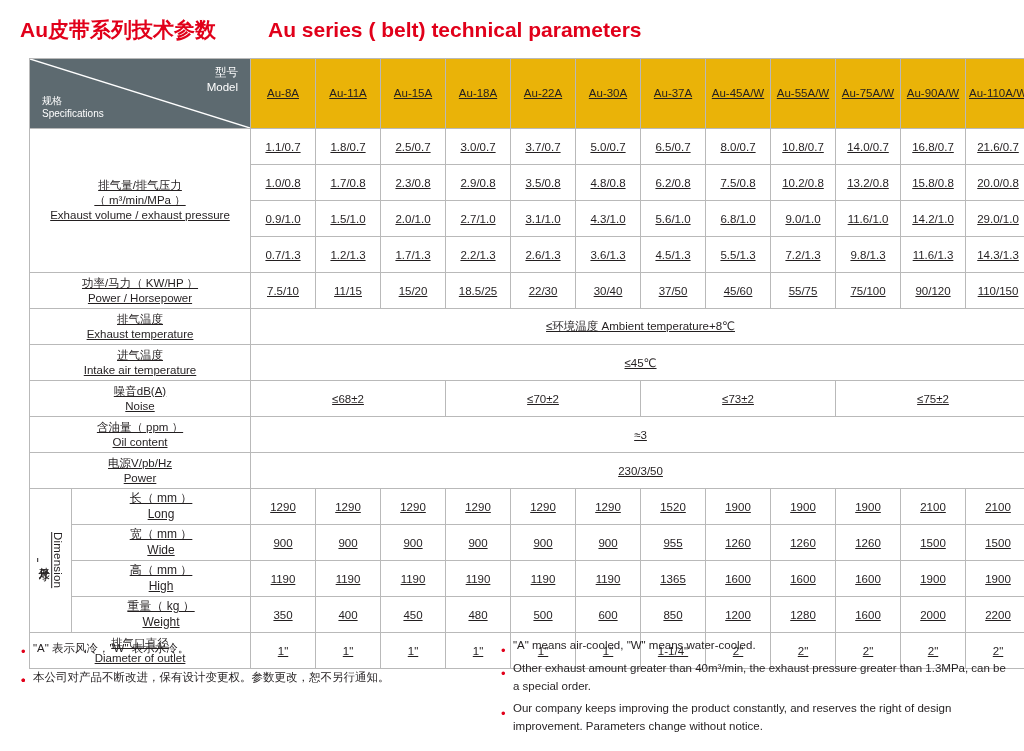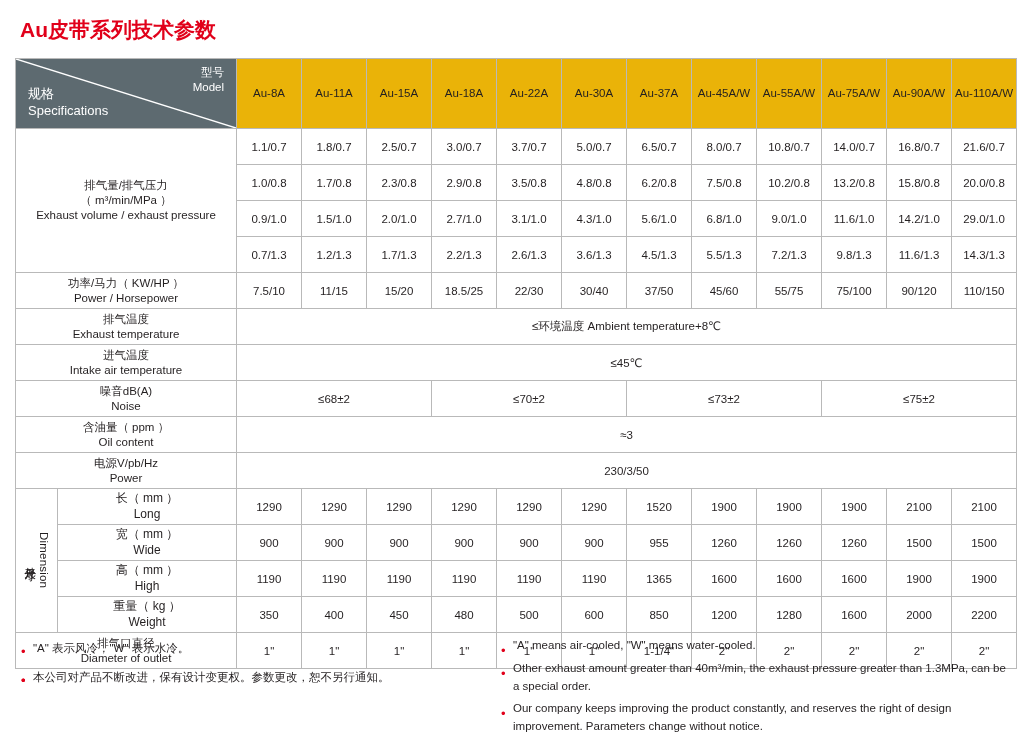--- a/index.html
+++ b/index.html
@@ -35,22 +35,23 @@
     color: #e1001a;
     font-size: 21px;
     font-weight: 700;
     margin-left: 52px;
     white-space: nowrap;
   }
 
   
   .table-wrap {
     position: absolute;
-    left: 15px; top: 58px;
+    left: 29px; top: 58px;
     width: 991px;
+    text-decoration: underline;
   }
   table.spec {
     width: 991px;
     border-collapse: collapse;
     table-layout: fixed;
     font-size: 11.5px;
   }
   table.spec td, table.spec th {
     border: 1px solid #b9b9b9;
     padding: 0;
@@ -85,21 +86,21 @@
     text-align: right;
     color: #fff;
     font-size: 11.5px;
     line-height: 1.3;
   }
   .corner .lbl-spec {
     position: absolute;
     left: 12px; bottom: 8px;
     text-align: left;
     color: #fff;
-    font-size: 13px;
+    font-size: 10px;
     line-height: 1.3;
   }
 
   
   .lbl {
     text-align: left;
     padding-left: 26px;
     line-height: 1.3;
     font-size: 11.5px;
   }
@@ -171,20 +172,21 @@
   .cn-notes .note { line-height: 1.45; margin-bottom: 12px; }
   .cn-notes .note .bullet { top: 5px; margin-top: 0; }
 </style>
 </head>
 <body>
 
 <div id="page">
 
   <div class="title-row">
     <span class="title-cn">Au皮带系列技术参数</span>
+    <span class="title-en">Au series ( belt) technical parameters</span>
   </div>
 
   <div class="table-wrap">
     <table class="spec">
       <colgroup>
         <col style="width:42px">
         <col style="width:70px">
         <col style="width:109px">
         <col style="width:65px">
           <col style="width:65px">

